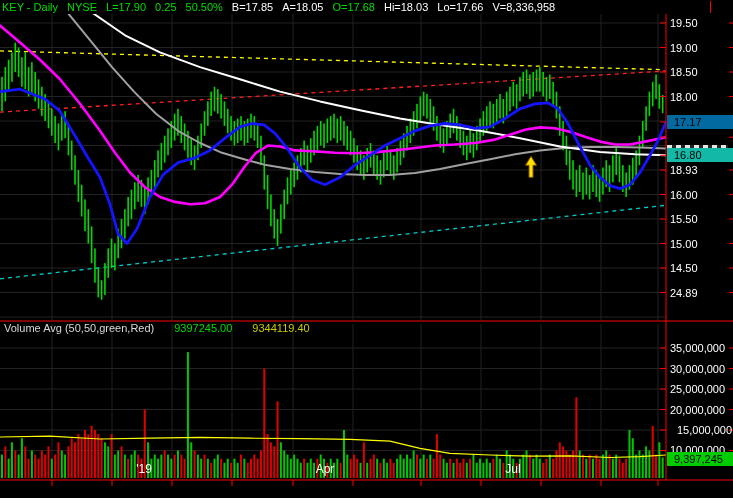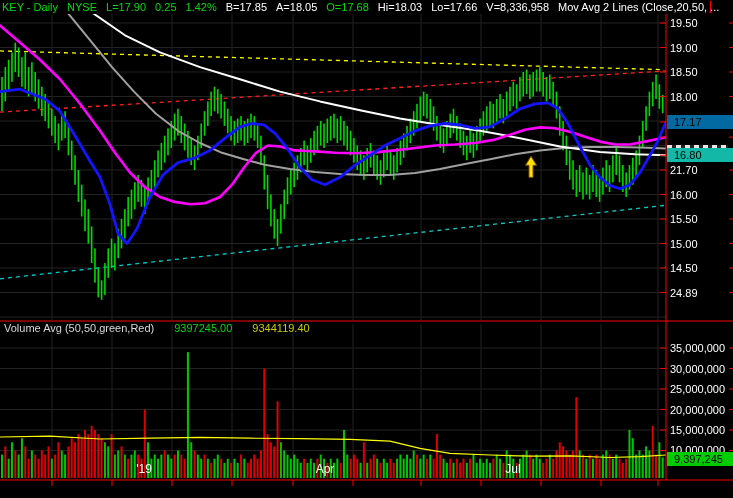--- a/index.html
+++ b/index.html
@@ -534,53 +534,52 @@
       <line x1="541" y1="480" x2="541" y2="486" stroke="#ff0000" stroke-width="1"></line>
       <line x1="601" y1="480" x2="601" y2="486" stroke="#ff0000" stroke-width="1"></line>
       <line x1="658" y1="480" x2="658" y2="486" stroke="#ff0000" stroke-width="1"></line>
     </svg>
 
   <div class="hdr" id="header-row">
       <span style="color: rgb(0, 221, 0);">KEY - Daily</span>
       <span style="color: rgb(0, 221, 0);">NYSE</span>
       <span style="color: rgb(0, 221, 0);">L=17.90</span>
       <span style="color: rgb(0, 221, 0);">0.25</span>
-      <span style="color: rgb(0, 221, 0);">1.42%</span>
+      <span style="color: rgb(0, 221, 0);">50.50%</span>
       <span style="color: rgb(255, 255, 255);">B=17.85</span>
       <span style="color: rgb(255, 255, 255);">A=18.05</span>
       <span style="color: rgb(0, 221, 0);">O=17.68</span>
       <span style="color: rgb(255, 255, 255);">Hi=18.03</span>
       <span style="color: rgb(255, 255, 255);">Lo=17.66</span>
       <span style="color: rgb(255, 255, 255);">V=8,336,958</span>
-      <span style="color: rgb(255, 255, 255);">Mov Avg 2 Lines (Close,20,50, ...</span>
     </div>
   <div class="cursor"></div>
 
   <div class="volhdr">
     <span style="color: rgb(216, 216, 216);">Volume Avg (50,50,green,Red)</span>
     <span style="color: rgb(0, 221, 0);">9397245.00</span>
     <span style="color: rgb(204, 204, 0);">9344119.40</span>
   </div>
 
   <div id="labels">
       <div class="axlabel" style="top: 23px;">19.50</div>
       <div class="axlabel" style="top: 47.5px;">19.00</div>
       <div class="axlabel" style="top: 72px;">18.50</div>
       <div class="axlabel" style="top: 96.5px;">18.00</div>
-      <div class="axlabel" style="top: 170px;">21.70</div>
+      <div class="axlabel" style="top: 170px;">18.93</div>
       <div class="axlabel" style="top: 194.5px;">16.00</div>
       <div class="axlabel" style="top: 219px;">15.50</div>
       <div class="axlabel" style="top: 243.5px;">15.00</div>
       <div class="axlabel" style="top: 268px;">14.50</div>
       <div class="axlabel" style="top: 292.5px;">24.89</div>
       <div class="axlabel" style="top: 348px;">35,000,000</div>
       <div class="axlabel" style="top: 368.5px;">30,000,000</div>
       <div class="axlabel" style="top: 389px;">25,000,000</div>
       <div class="axlabel" style="top: 409.5px;">20,000,000</div>
-      <div class="axlabel" style="top: 430px;">15,000,000</div>
+      <div class="axlabel" style="top: 430px; margin-left: 7px;">15,000,000</div>
       <div class="axlabel" style="top: 450px;">10,000,000</div>
       <div class="pricebox" style="top: 114.98px; background: rgb(0, 0, 238); color: rgb(255, 255, 255);">17.48</div>
       <div class="pricebox" style="top: 115px; background: #0369a1; color: rgb(0, 0, 0);">17.17</div>
       <div class="pricebox" style="top: 148.3px; background: #14b8a6; color: rgb(0, 0, 0);">16.80</div>
       <div class="sliver" style="top: 144.97px;"></div>
       <div class="pricebox" style="top: 452px; background: rgb(0, 204, 0); color: rgb(0, 0, 0);">9,397,245</div>
       <div class="xlabel" style="left: 112px;">'19</div>
       <div class="xlabel" style="left: 293px;">Apr</div>
       <div class="xlabel" style="left: 481px;">Jul</div>
     </div>

